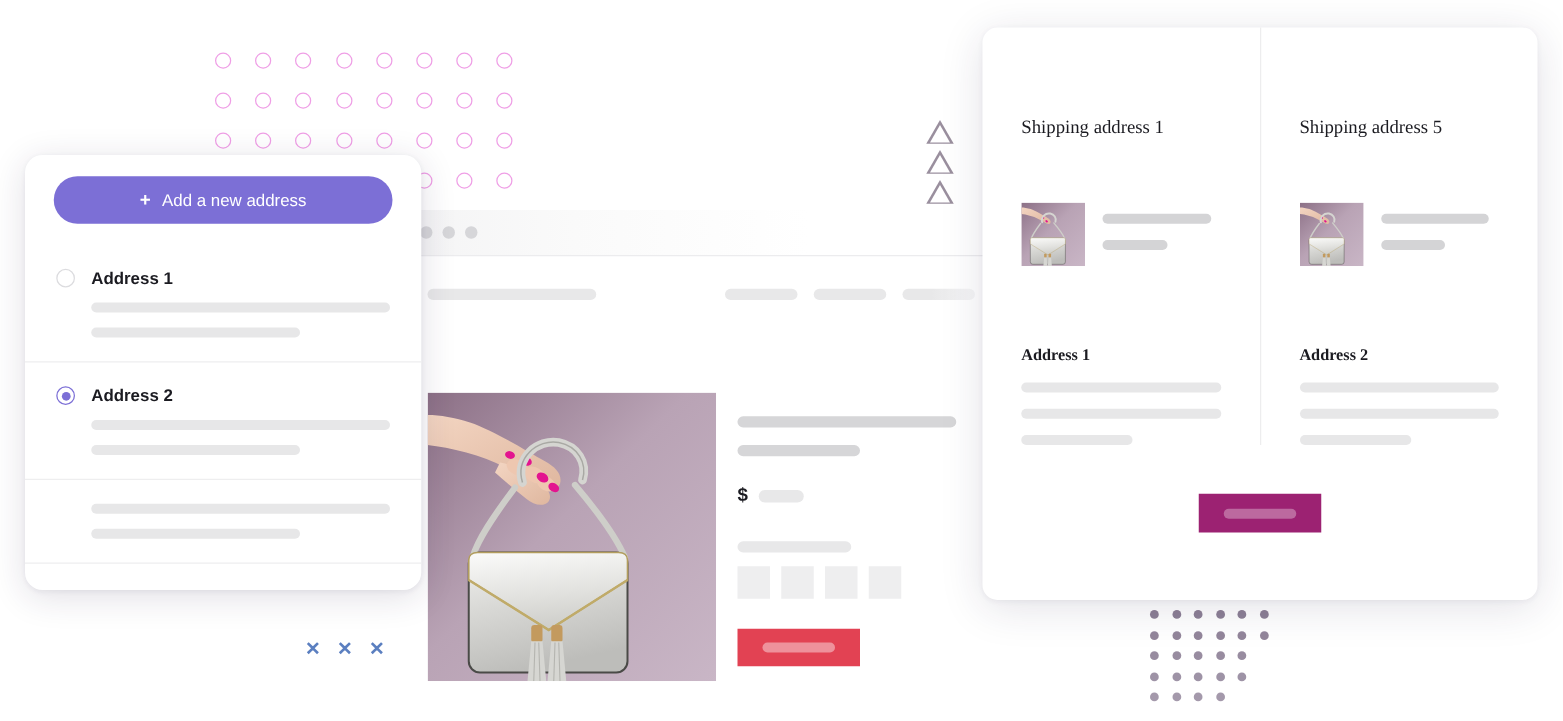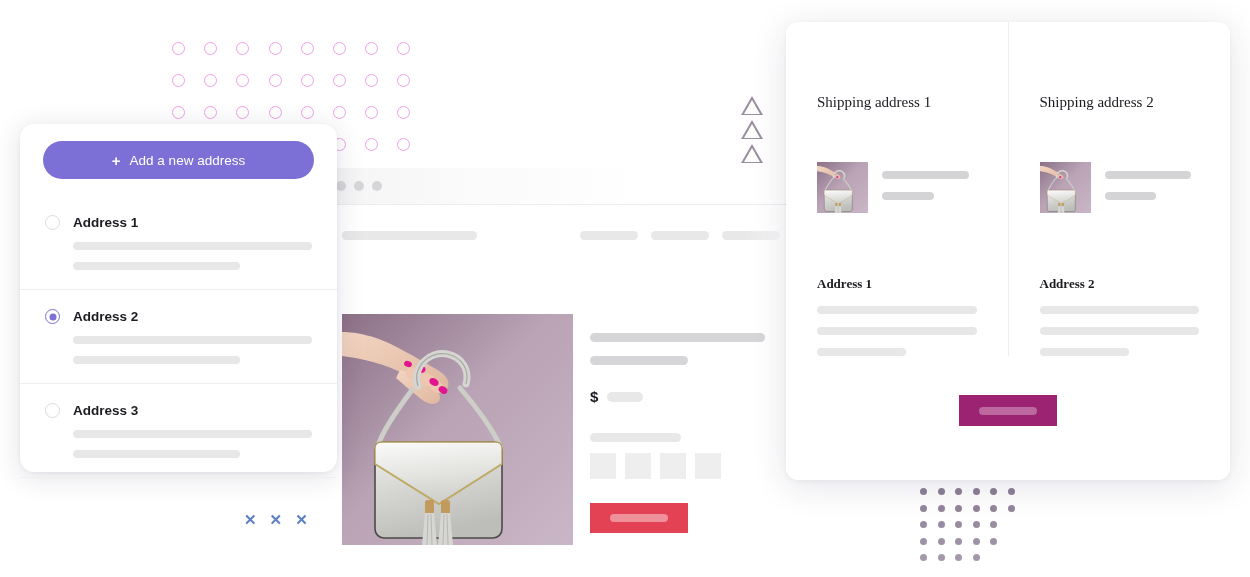--- a/index.html
+++ b/index.html
@@ -583,24 +583,20 @@
           <span class="radio on"></span>
           <span class="addr-label">Address 2</span>
         </div>
         <div class="addr-lines">
           <div class="ph" style="width:100%;"></div>
           <div class="ph" style="width:70%;"></div>
         </div>
       </div>
 
       <div class="addr-item">
-        <div class="addr-head">
-          <span class="radio"></span>
-          <span class="addr-label">Address 3</span>
-        </div>
         <div class="addr-lines">
           <div class="ph" style="width:100%;"></div>
           <div class="ph" style="width:70%;"></div>
         </div>
       </div>
 
     </div>
   </div>
 
   <div class="ship-card">
@@ -633,21 +629,21 @@
         </div>
         <div class="ship-addr-label">Address 1</div>
         <div class="ship-addr-lines">
           <div class="ph" style="width:100%;"></div>
           <div class="ph" style="width:100%;"></div>
           <div class="ph" style="width:56%;"></div>
         </div>
       </div>
 
       <div class="ship-col second">
-        <div class="ship-title">Shipping address 2</div>
+        <div class="ship-title">Shipping address 5</div>
         <div class="ship-prod">
           <div class="ship-thumb">
             <svg class="bagwrap" viewBox="0 0 231 231" preserveAspectRatio="xMidYMid slice">
               <rect width="231" height="231" fill="url(#bgG)"></rect>
               <path d="M0 18 L0 42 C18 44 44 50 62 60 C74 66 84 72 92 76 C98 79 104 78 106 73 C108 66 103 60 94 55 C78 46 52 30 34 24 C22 20 10 18 0 18 Z" fill="url(#skinG)"></path>
               <ellipse cx="92" cy="68" rx="5" ry="3.6" transform="rotate(30 92 68)" fill="#e3148f"></ellipse>
               <ellipse cx="79" cy="55" rx="4.6" ry="3.4" transform="rotate(22 79 55)" fill="#e3148f"></ellipse>
               <path d="M76 72 C70 52 88 37 105 40 C120 43 128 56 124 70" fill="none" stroke="#d5d5d1" stroke-width="7" stroke-linecap="round"></path>
               <path d="M70 76 C52 100 40 118 36 132" fill="none" stroke="#cecec9" stroke-width="5" stroke-linecap="round"></path>
               <path d="M118 74 C140 100 152 118 158 132" fill="none" stroke="#cecec9" stroke-width="5" stroke-linecap="round"></path>

